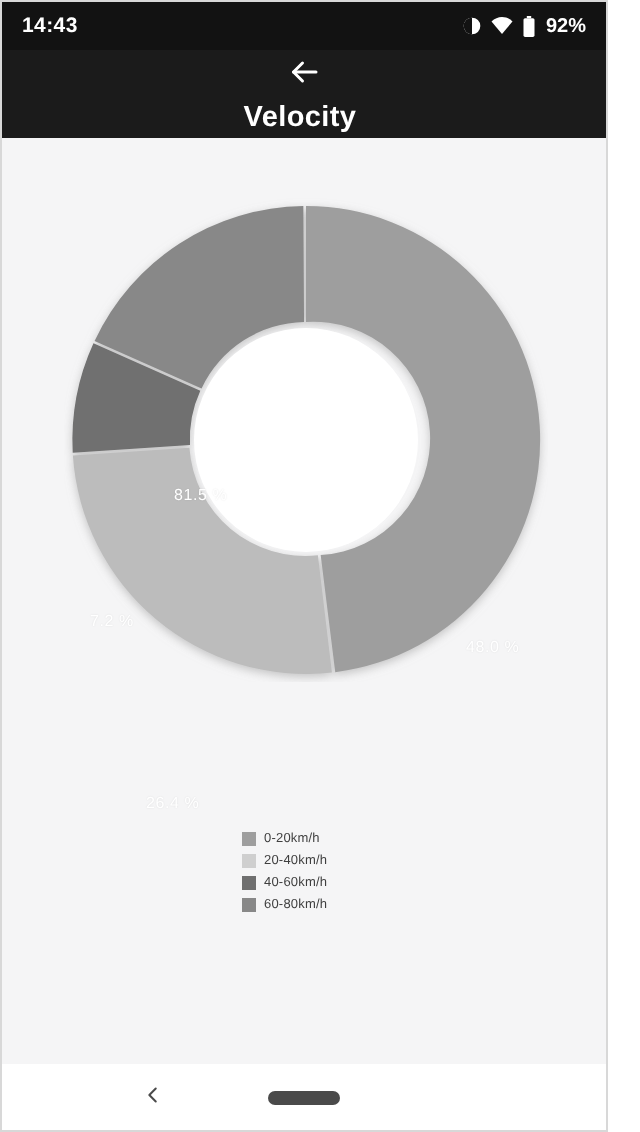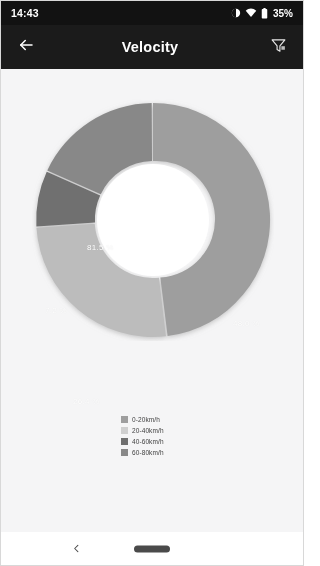--- a/index.html
+++ b/index.html
@@ -61,20 +61,21 @@
   .app-bar {
     position: absolute;
     top: 24px; left: 0;
     width: 100%;
     height: 44px;
     background: #1b1b1b;
     display: flex;
     align-items: center;
     box-sizing: border-box;
     padding: 0 12px;
+    flex-direction: column;
   }
   .back-btn {
     width: 26px; height: 26px;
     display: flex; align-items: center; justify-content: center;
     cursor: pointer;
     flex: 0 0 auto;
   }
   .app-title {
     flex: 1 1 auto;
     text-align: center;
@@ -209,21 +210,21 @@
         <svg width="12" height="10" viewBox="0 0 24 20">
           <path d="M12 18 L1.5 5.5 C4.5 2.5 8.2 1 12 1 C15.8 1 19.5 2.5 22.5 5.5 Z" fill="#ffffff"></path>
         </svg>
       </span>
       <span>
         <svg width="7" height="11" viewBox="0 0 12 20">
           <rect x="4" y="0" width="4" height="2" fill="#ffffff"></rect>
           <rect x="1" y="2" width="10" height="17" rx="1.5" fill="#ffffff"></rect>
         </svg>
       </span>
-      <span class="battery-pct">35%</span>
+      <span class="battery-pct">92%</span>
     </span>
   </div>
 
   <div class="app-bar">
     <div class="back-btn">
       <span>
         <svg width="18" height="18" viewBox="0 0 24 24" fill="none" stroke="#ffffff" stroke-width="2" stroke-linecap="round" stroke-linejoin="round">
           <line x1="20" y1="12" x2="5" y2="12"></line>
           <polyline points="11,18 5,12 11,6"></polyline>
         </svg>

